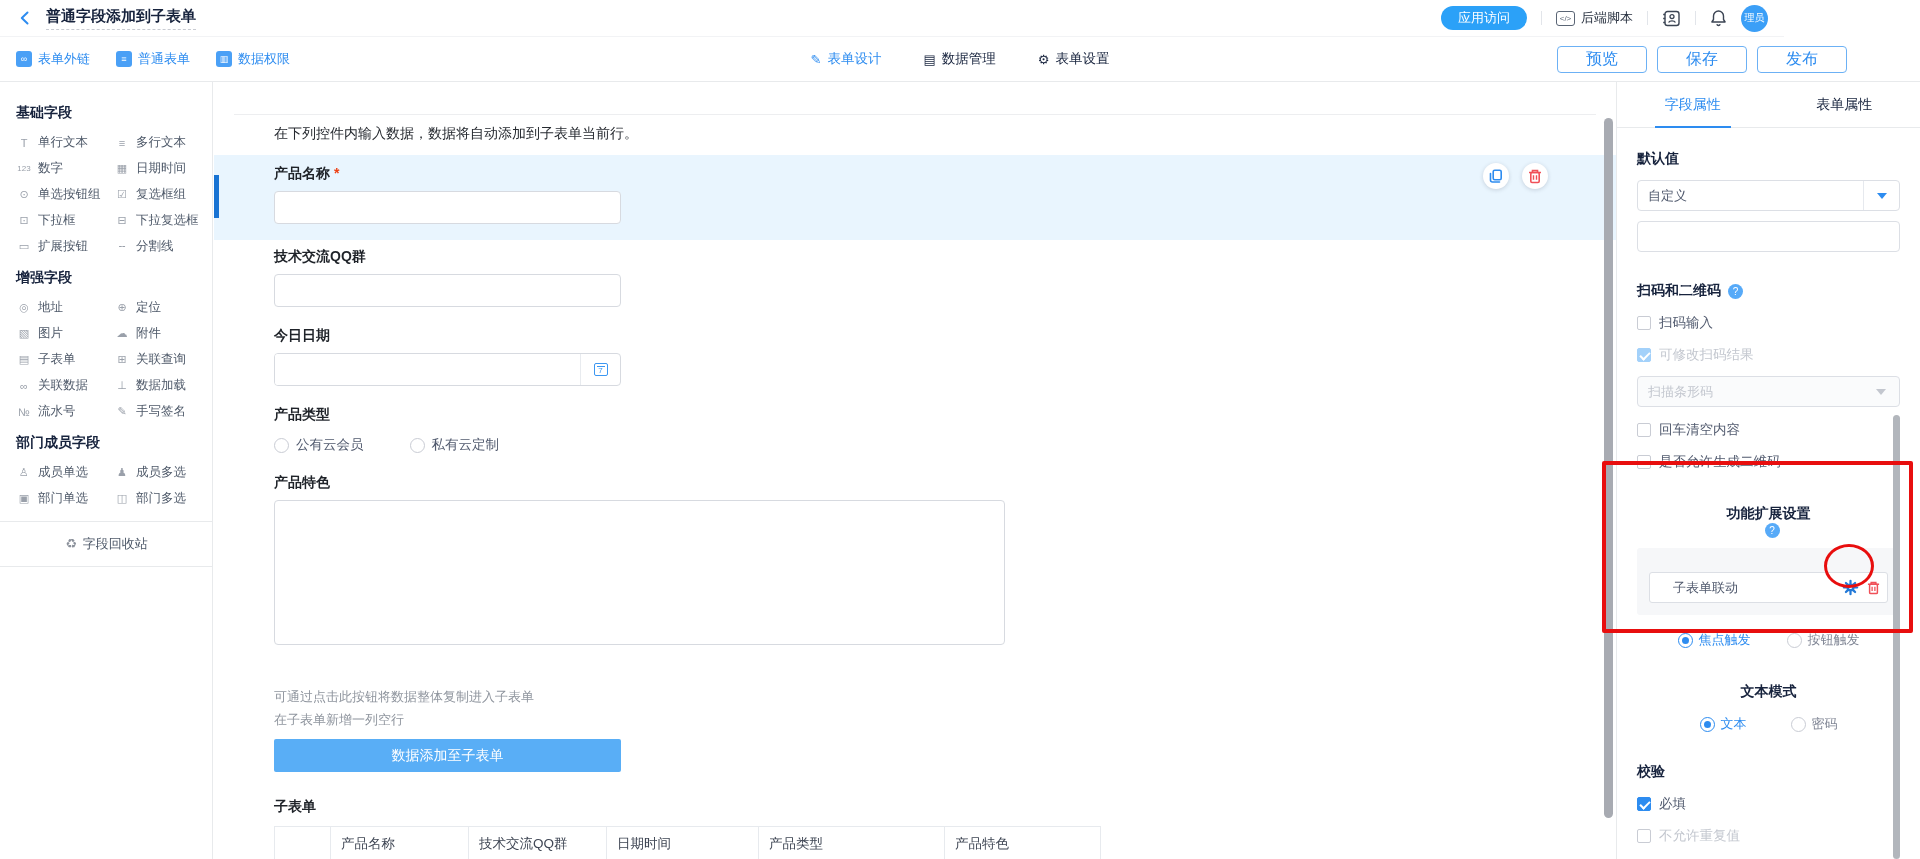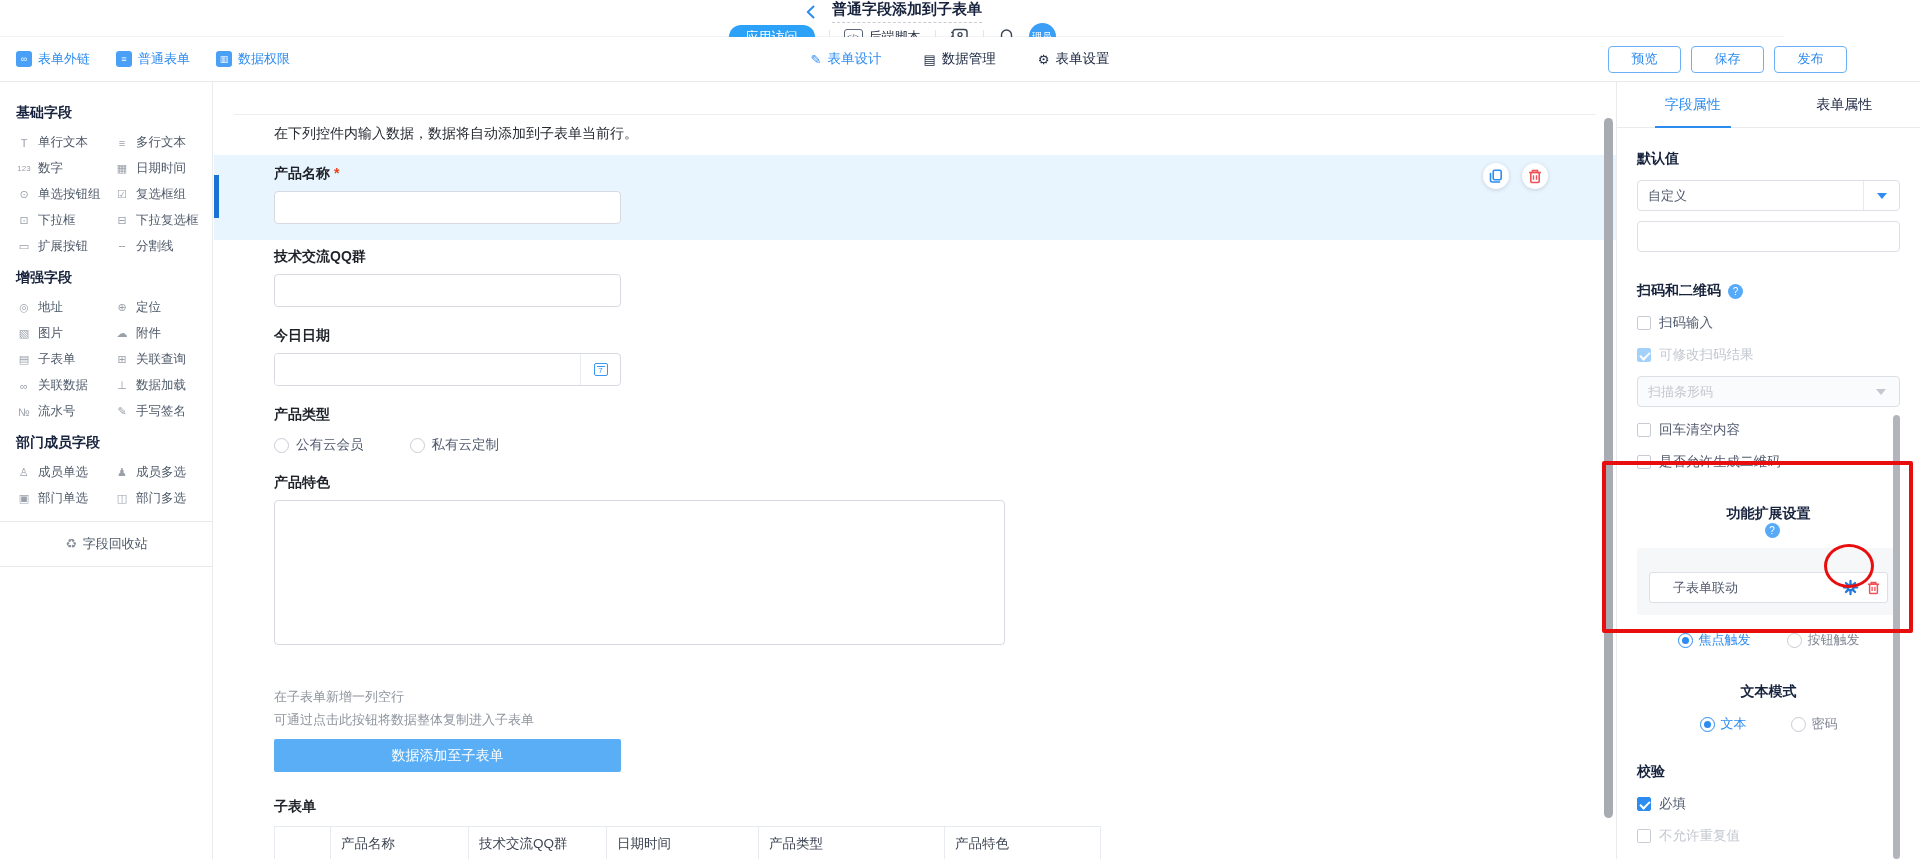--- a/index.html
+++ b/index.html
@@ -2,21 +2,21 @@
 <html><head>
 <meta charset="utf-8">
 <style>
   * { margin:0; padding:0; box-sizing:border-box; }
   html,body { width:1920px; height:859px; overflow:hidden; background:#fff;
     font-family:"Liberation Sans","DejaVu Sans",sans-serif; color:#1f2329; }
   .vd { width:1px; height:14px; background:#e2e5ea; }
 
   
   .topbar { position:absolute; left:0; top:0; width:1784px; height:37px; background:#fff;
-    display:flex; align-items:center; justify-content:space-between; padding:0 16px; border-bottom:1px solid #f2f3f5;flex-direction:column; }
+    display:flex; align-items:center; justify-content:space-between; padding:0 16px; border-bottom:1px solid #f2f3f5; }
   .tb-left { display:flex; align-items:center; gap:12px; }
   .back { width:18px; height:18px; display:flex; align-items:center; justify-content:center; cursor:pointer; }
   .ttl { font-size:15px; font-weight:700; color:#17233d; border-bottom:1px dashed #c8cbd2; padding-bottom:3px; }
   .tb-right { display:flex; align-items:center; gap:14px; }
   .pill { height:24px; padding:0 17px; border-radius:12px; background:#2ba1f8; color:#fff;
     font-size:13px; display:flex; align-items:center; border:none; cursor:pointer; }
   .codegrp { display:flex; align-items:center; gap:6px; font-size:13px; color:#27303f; }
   .codebox { width:19px; height:15px; border:1px solid #55607: ; border:1px solid #5a6575; border-radius:3px;
     font-size:8px; color:#5a6575; display:flex; align-items:center; justify-content:center; }
   .avatar { width:27px; height:27px; border-radius:50%; background:#3b9ff7; color:#fff; font-size:10px;
@@ -27,22 +27,22 @@
     border-bottom:1px solid #e8eaec; display:flex; align-items:center; padding:0 73px 0 16px; }
   .tb-links { display:flex; align-items:center; gap:26px; }
   .tlink { display:flex; align-items:center; gap:6px; font-size:13px; color:#2d8cf0; cursor:pointer; }
   .lbox { width:16px; height:16px; border-radius:3px; background:#4aa0f6; color:#fff; font-size:9px;
     display:flex; align-items:center; justify-content:center; }
   .ctabs { position:absolute; left:50%; transform:translateX(-50%); display:flex; gap:42px; }
   .ctab { display:flex; align-items:center; gap:6px; font-size:13.5px; color:#17233d; cursor:pointer; }
   .ctab .tgl { font-size:13px; }
   .ctab.on { color:#2d8cf0; }
   .tb-acts { margin-left:auto; display:flex; gap:10px; }
-  .obtn { width:73px; height:27px; border:1px solid #6cb1f5; color:#2d8cf0; background:#fff;
-    border-radius:4px; font-size:13px; display:flex; align-items:center; justify-content:center; cursor:pointer; }
+  .obtn { width:90px; height:27px; border:1px solid #6cb1f5; color:#2d8cf0; background:#fff;
+    border-radius:4px; font-size:16px; display:flex; align-items:center; justify-content:center; cursor:pointer; }
 
   
   .sidebar { position:absolute; left:0; top:82px; width:213px; height:777px; background:#fff;
     border-right:1px solid #e8eaec; padding:14px 0 0 16px; }
   .sec-title { font-size:14px; font-weight:700; color:#17233d; margin:8px 0 12px; }
   .fgrid { display:grid; grid-template-columns:92px 92px; column-gap:6px; row-gap:9px; margin-bottom:14px; }
   .fitm { display:flex; align-items:center; gap:6px; font-size:12.5px; color:#4e5969; height:17px; cursor:grab; }
   .fitm .ic { width:16px; text-align:center; font-size:11px; color:#9aa0aa; flex:none; }
   .recycle { margin:4px 0 0 -16px; width:213px; border-top:1px solid #e8eaec; border-bottom:1px solid #e8eaec;
     padding:13px 14px; text-align:center; font-size:13px; color:#4e5969; cursor:pointer; }
@@ -369,22 +369,22 @@
         </span>
     </div>
   </div>
 
   <div class="field">
     <div class="flabel">产品特色</div>
     <textarea class="ta" style=""></textarea>
   </div>
 
   <div class="helper">
+    <div>可通过点击此按钮将数据整体复制进入子表单</div>
     <div>在子表单新增一列空行</div>
-    <div>可通过点击此按钮将数据整体复制进入子表单</div>
   </div>
   <button class="addbtn">数据添加至子表单</button>
 
   <div class="sfwrap">
     <div class="flabel">子表单</div>
     <table class="sftable">
       <colgroup>
           <col style="width:56px">
           <col style="width:138px">
           <col style="width:138px">

